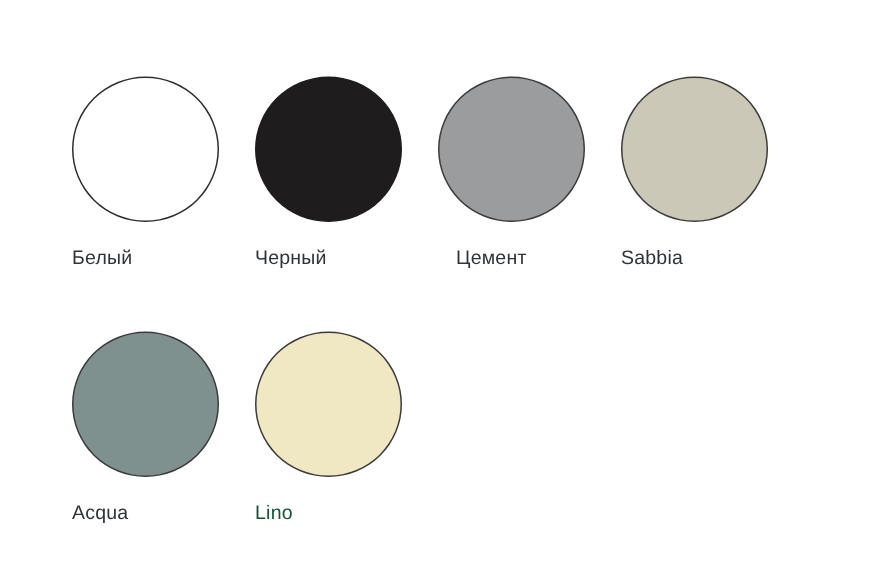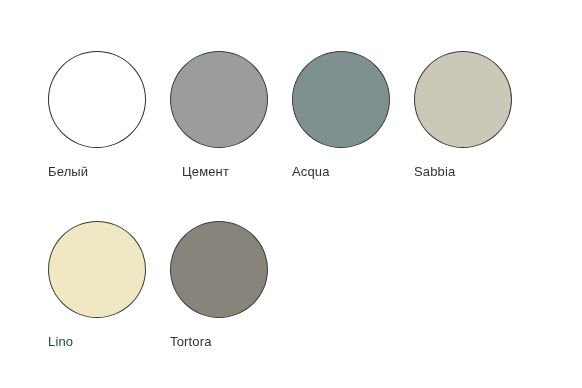--- a/index.html
+++ b/index.html
@@ -69,41 +69,41 @@
 <body style="background: rgb(255, 255, 255);">
 
 <div id="swatch-board">
   <div class="swatch-grid">
 
     <div class="swatch-cell">
       <div class="swatch-disc" style="background: rgb(255, 255, 255); border-color: rgb(46, 46, 46);"></div>
       <div class="swatch-label" style="color: rgb(47, 51, 55);">Белый</div>
     </div>
 
+    <div class="swatch-cell">
+      <div class="swatch-disc" style="background: rgb(30, 28, 29); border-color: rgb(30, 28, 29);"></div>
+      <div class="swatch-label" style="color: rgb(47, 51, 55);">Черный</div>
+    </div>
 
     <div class="swatch-cell">
       <div class="swatch-disc" style="background: rgb(155, 156, 158); border-color: rgb(59, 59, 59);"></div>
       <div class="swatch-label" style="color: rgb(47, 51, 55); padding-left: 12px;">Цемент</div>
+    </div>
+
+    <div class="swatch-cell">
+      <div class="swatch-disc" style="background: rgb(204, 200, 183); border-color: rgb(59, 59, 59);"></div>
+      <div class="swatch-label" style="color: rgb(47, 51, 55);">Sabbia</div>
     </div>
 
     <div class="swatch-cell">
       <div class="swatch-disc" style="background: rgb(127, 145, 143); border-color: rgb(59, 59, 59);"></div>
       <div class="swatch-label" style="color: rgb(47, 51, 55);">Acqua</div>
     </div>
 
     <div class="swatch-cell">
-      <div class="swatch-disc" style="background: rgb(204, 200, 183); border-color: rgb(59, 59, 59);"></div>
-      <div class="swatch-label" style="color: rgb(47, 51, 55);">Sabbia</div>
-    </div>
-
-    <div class="swatch-cell">
       <div class="swatch-disc" style="background: rgb(240, 232, 194); border-color: rgb(59, 59, 59);"></div>
       <div class="swatch-label" style="color: #14532d;">Lino</div>
     </div>
 
 
-    <div class="swatch-cell">
-      <div class="swatch-disc" style="background: rgb(135, 132, 124); border-color: rgb(59, 59, 59);"></div>
-      <div class="swatch-label" style="color: rgb(47, 51, 55);">Tortora</div>
-    </div>
 
   </div>
 </div>
 
 </body></html>

